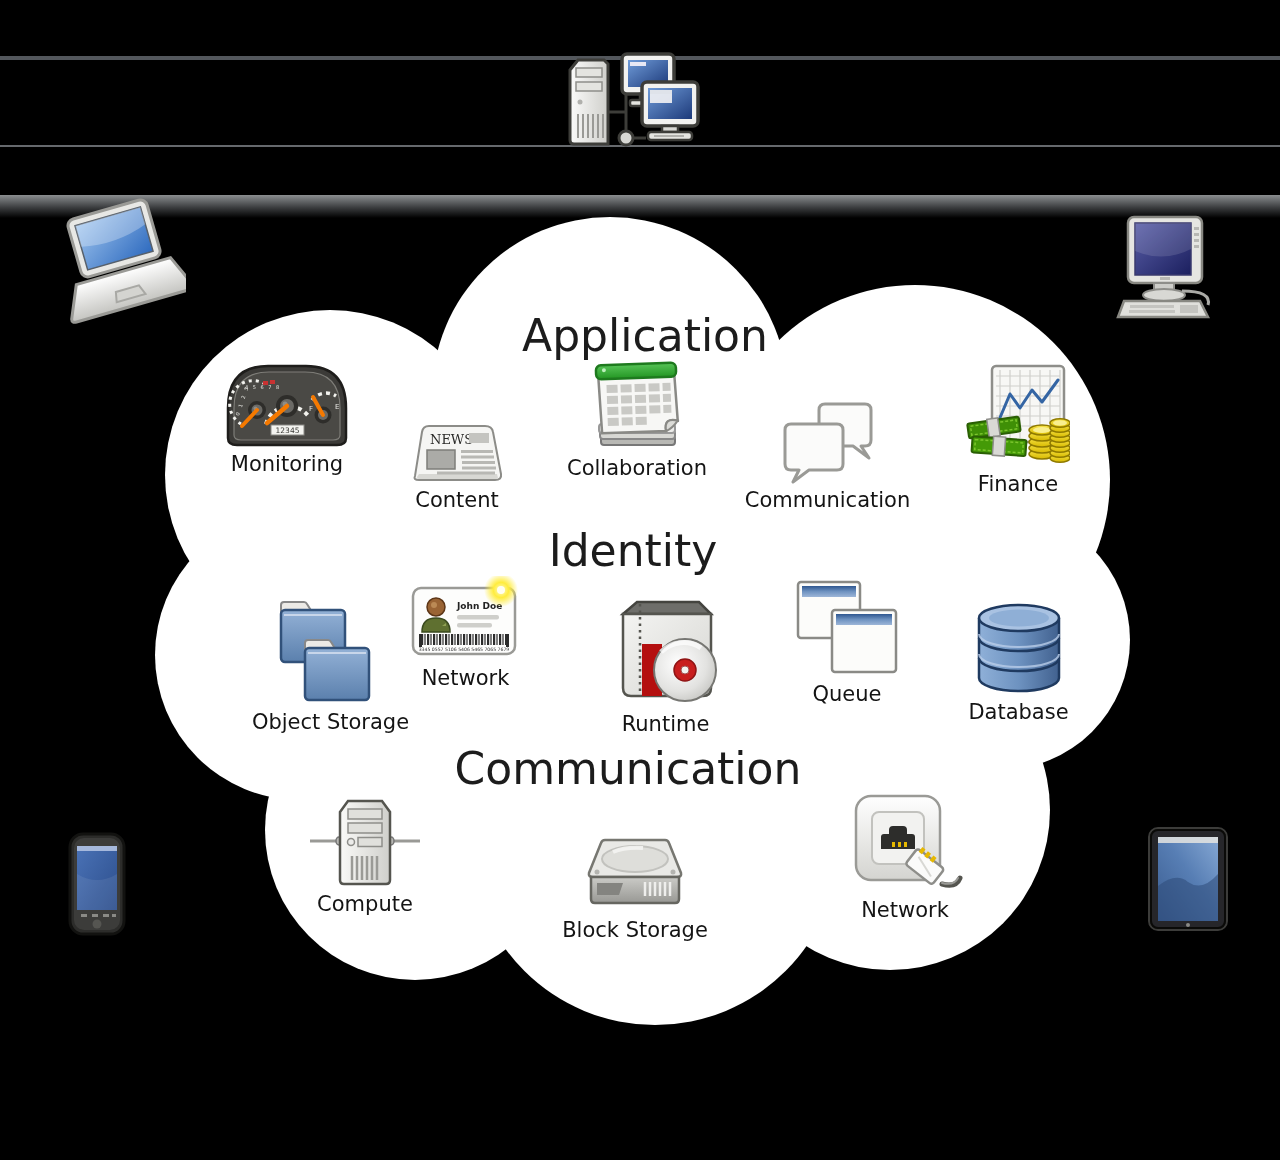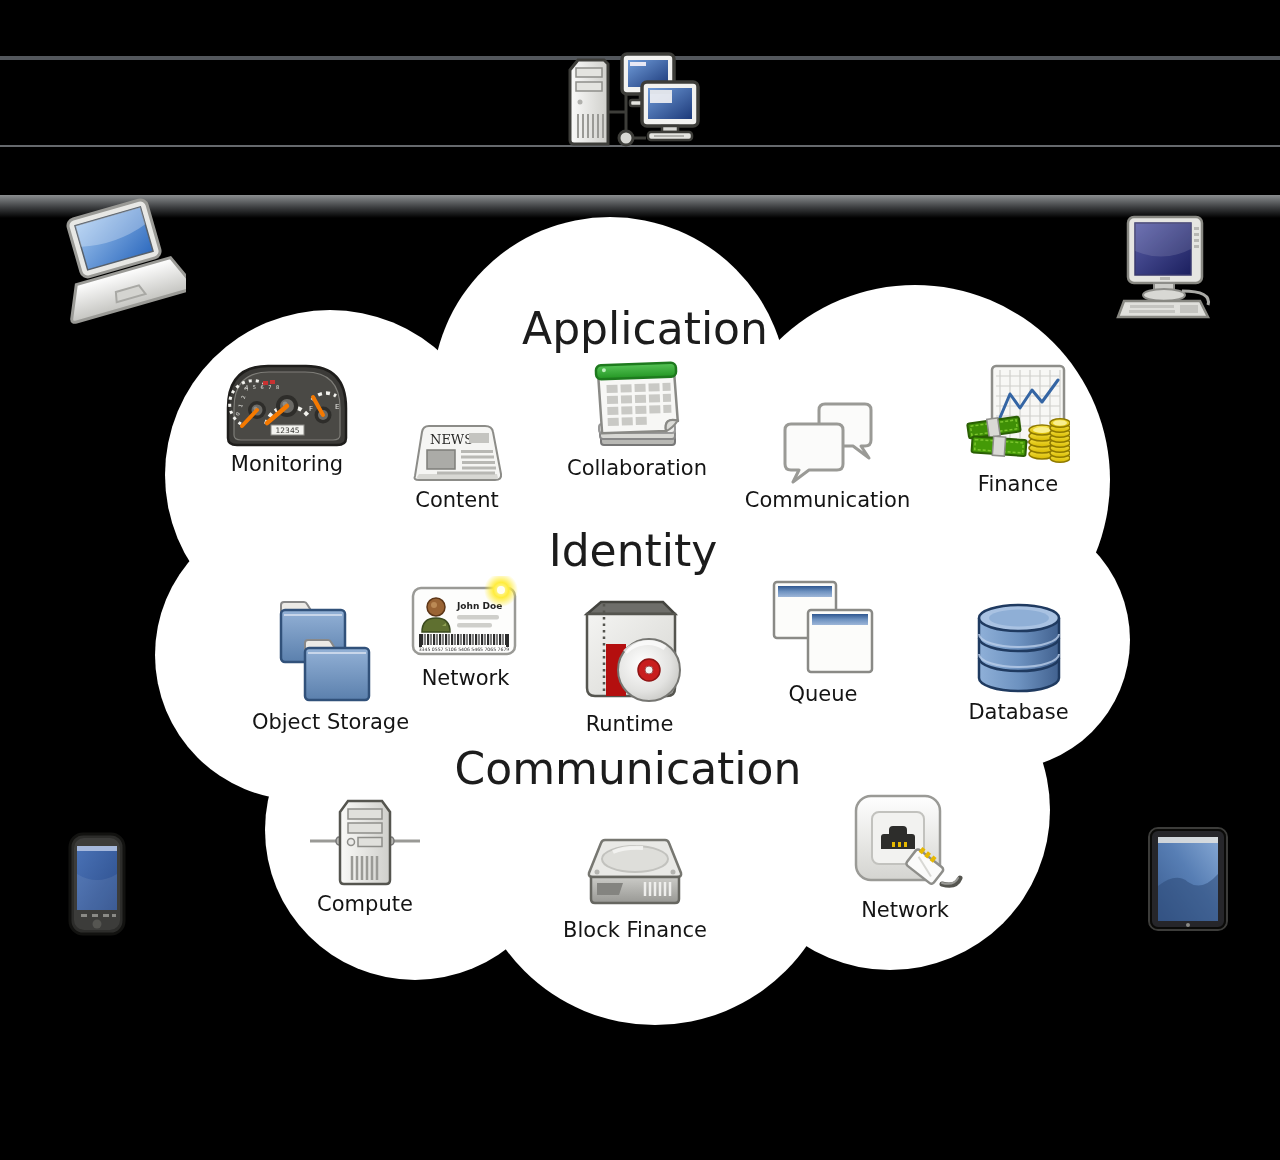--- a/index.html
+++ b/index.html
@@ -37,21 +37,21 @@
     <circle cx="915" cy="480" r="195"></circle>
     <circle cx="1000" cy="640" r="130"></circle>
     <circle cx="300" cy="655" r="145"></circle>
     <circle cx="415" cy="830" r="150"></circle>
     <circle cx="655" cy="840" r="185"></circle>
     <circle cx="890" cy="810" r="160"></circle>
     <circle cx="640" cy="620" r="300"></circle>
   </g>
 </svg>
 
-<div class="layer" style="left:645px;top:303px">Application</div>
+<div class="layer" style="left:645px;top:310px">Application</div>
 <div class="layer" style="left:633px;top:525px">Identity</div>
 <div class="layer" style="left:628px;top:743px">Communication</div>
 
 <div class="item" style="left:217px;top:362px;width:140px">
   <svg width="132" height="86" viewBox="0 0 132 86">
     <path d="M7,76 q0,7 9,7 L116,83 q9,0 9,-7 L125,46 Q125,4 85,4 L47,4 Q7,4 7,46 Z" fill="#3c3b38" stroke="#1e1d1b" stroke-width="2.5"></path>
     <path d="M13,73 q0,5 7,5 L112,78 q7,0 7,-5 L119,46 Q119,10 84,10 L48,10 Q13,10 13,46 Z" fill="#4a4945" stroke="#7e7d78" stroke-width="1.2"></path>
 
     <path d="M20,62 A22,22 0 0 1 44,22" fill="none" stroke="#f2f2ee" stroke-width="3" stroke-dasharray="3 4"></path>
     <rect x="42" y="19" width="5" height="4" fill="#c83232"></rect>
@@ -265,21 +265,21 @@
     <rect x="10" y="58" width="90" height="11" fill="url(#bars)"></rect>
     <rect x="10" y="58" width="3" height="13" fill="#2b2b2b"></rect>
       <rect x="97" y="58" width="3" height="13" fill="#2b2b2b"></rect>
     <text x="55" y="75" font-size="4.6" fill="#333" text-anchor="middle">3345 0557 5106 5406 5465 7065 7679</text>
     <circle cx="92" cy="14" r="17" fill="url(#glowY)"></circle>
     <circle cx="92" cy="14" r="4" fill="#fffef0"></circle>
   </svg>
   <div class="lbl">Network</div>
 </div>
 
-<div class="item" style="left:572px;top:596px;width:115px">
+<div class="item" style="left:608px;top:596px;width:115px">
   <svg width="114" height="112" viewBox="0 0 114 112">
     <defs>
       <linearGradient id="boxF" x1="0" y1="0" x2="1" y2="1">
         <stop offset="0" stop-color="#f4f4f2"></stop>
           <stop offset="1" stop-color="#d6d6d2"></stop>
       </linearGradient>
       <radialGradient id="cdG" cx="0.4" cy="0.4" r="0.75">
         <stop offset="0" stop-color="#ffffff"></stop>
           <stop offset="0.6" stop-color="#e2e2e0"></stop>
           <stop offset="1" stop-color="#bcbcb8"></stop>
@@ -290,21 +290,21 @@
     <rect x="33" y="48" width="20" height="52" fill="#b40f0f"></rect>
     <line x1="31" y1="8" x2="31" y2="100" stroke="#55554f" stroke-width="2.5" stroke-dasharray="2.5 4"></line>
     <circle cx="76" cy="74" r="31" fill="url(#cdG)" stroke="#767672" stroke-width="2"></circle>
     <path d="M52,56 a31,31 0 0 1 40,-4" fill="none" stroke="#ffffff" stroke-width="5" opacity="0.7"></path>
     <circle cx="76" cy="74" r="11" fill="#c81e1e" stroke="#8f1414" stroke-width="1.5"></circle>
     <circle cx="76" cy="74" r="4" fill="#f3f3f1" stroke="#a05050" stroke-width="1"></circle>
   </svg>
   <div class="lbl">Runtime</div>
 </div>
 
-<div class="item" style="left:768px;top:578px;width:110px">
+<div class="item" style="left:792px;top:578px;width:110px">
   <svg width="106" height="100" viewBox="0 0 106 100">
     <defs>
       <linearGradient id="tbar" x1="0" y1="0" x2="0" y2="1">
         <stop offset="0" stop-color="#2f5790"></stop>
           <stop offset="0.5" stop-color="#6e92c0"></stop>
           <stop offset="1" stop-color="#9db6d8"></stop>
       </linearGradient>
     </defs>
     <g>
       <rect x="4" y="4" width="62" height="56" rx="3" fill="#fcfcfa" stroke="#8a8a86" stroke-width="2.5"></rect>
@@ -388,21 +388,21 @@
     <polygon points="12,47 38,47 34,59 12,59" fill="#848480"></polygon>
     <g stroke="#eeeeec" stroke-width="2.5">
       <line x1="60" y1="46" x2="60" y2="60"></line>
         <line x1="65" y1="46" x2="65" y2="60"></line>
         <line x1="70" y1="46" x2="70" y2="60"></line>
         <line x1="75" y1="46" x2="75" y2="60"></line>
         <line x1="80" y1="46" x2="80" y2="60"></line>
         <line x1="85" y1="46" x2="85" y2="60"></line>
     </g>
   </svg>
-  <div class="lbl">Block Finance</div>
+  <div class="lbl">Block Storage</div>
 </div>
 
 <div class="item" style="left:845px;top:792px;width:120px">
   <svg width="118" height="102" viewBox="0 0 118 102">
     <defs>
       <linearGradient id="sockG" x1="0" y1="0" x2="0" y2="1">
         <stop offset="0" stop-color="#ffffff"></stop>
           <stop offset="1" stop-color="#d4d4d0"></stop>
       </linearGradient>
     </defs>

